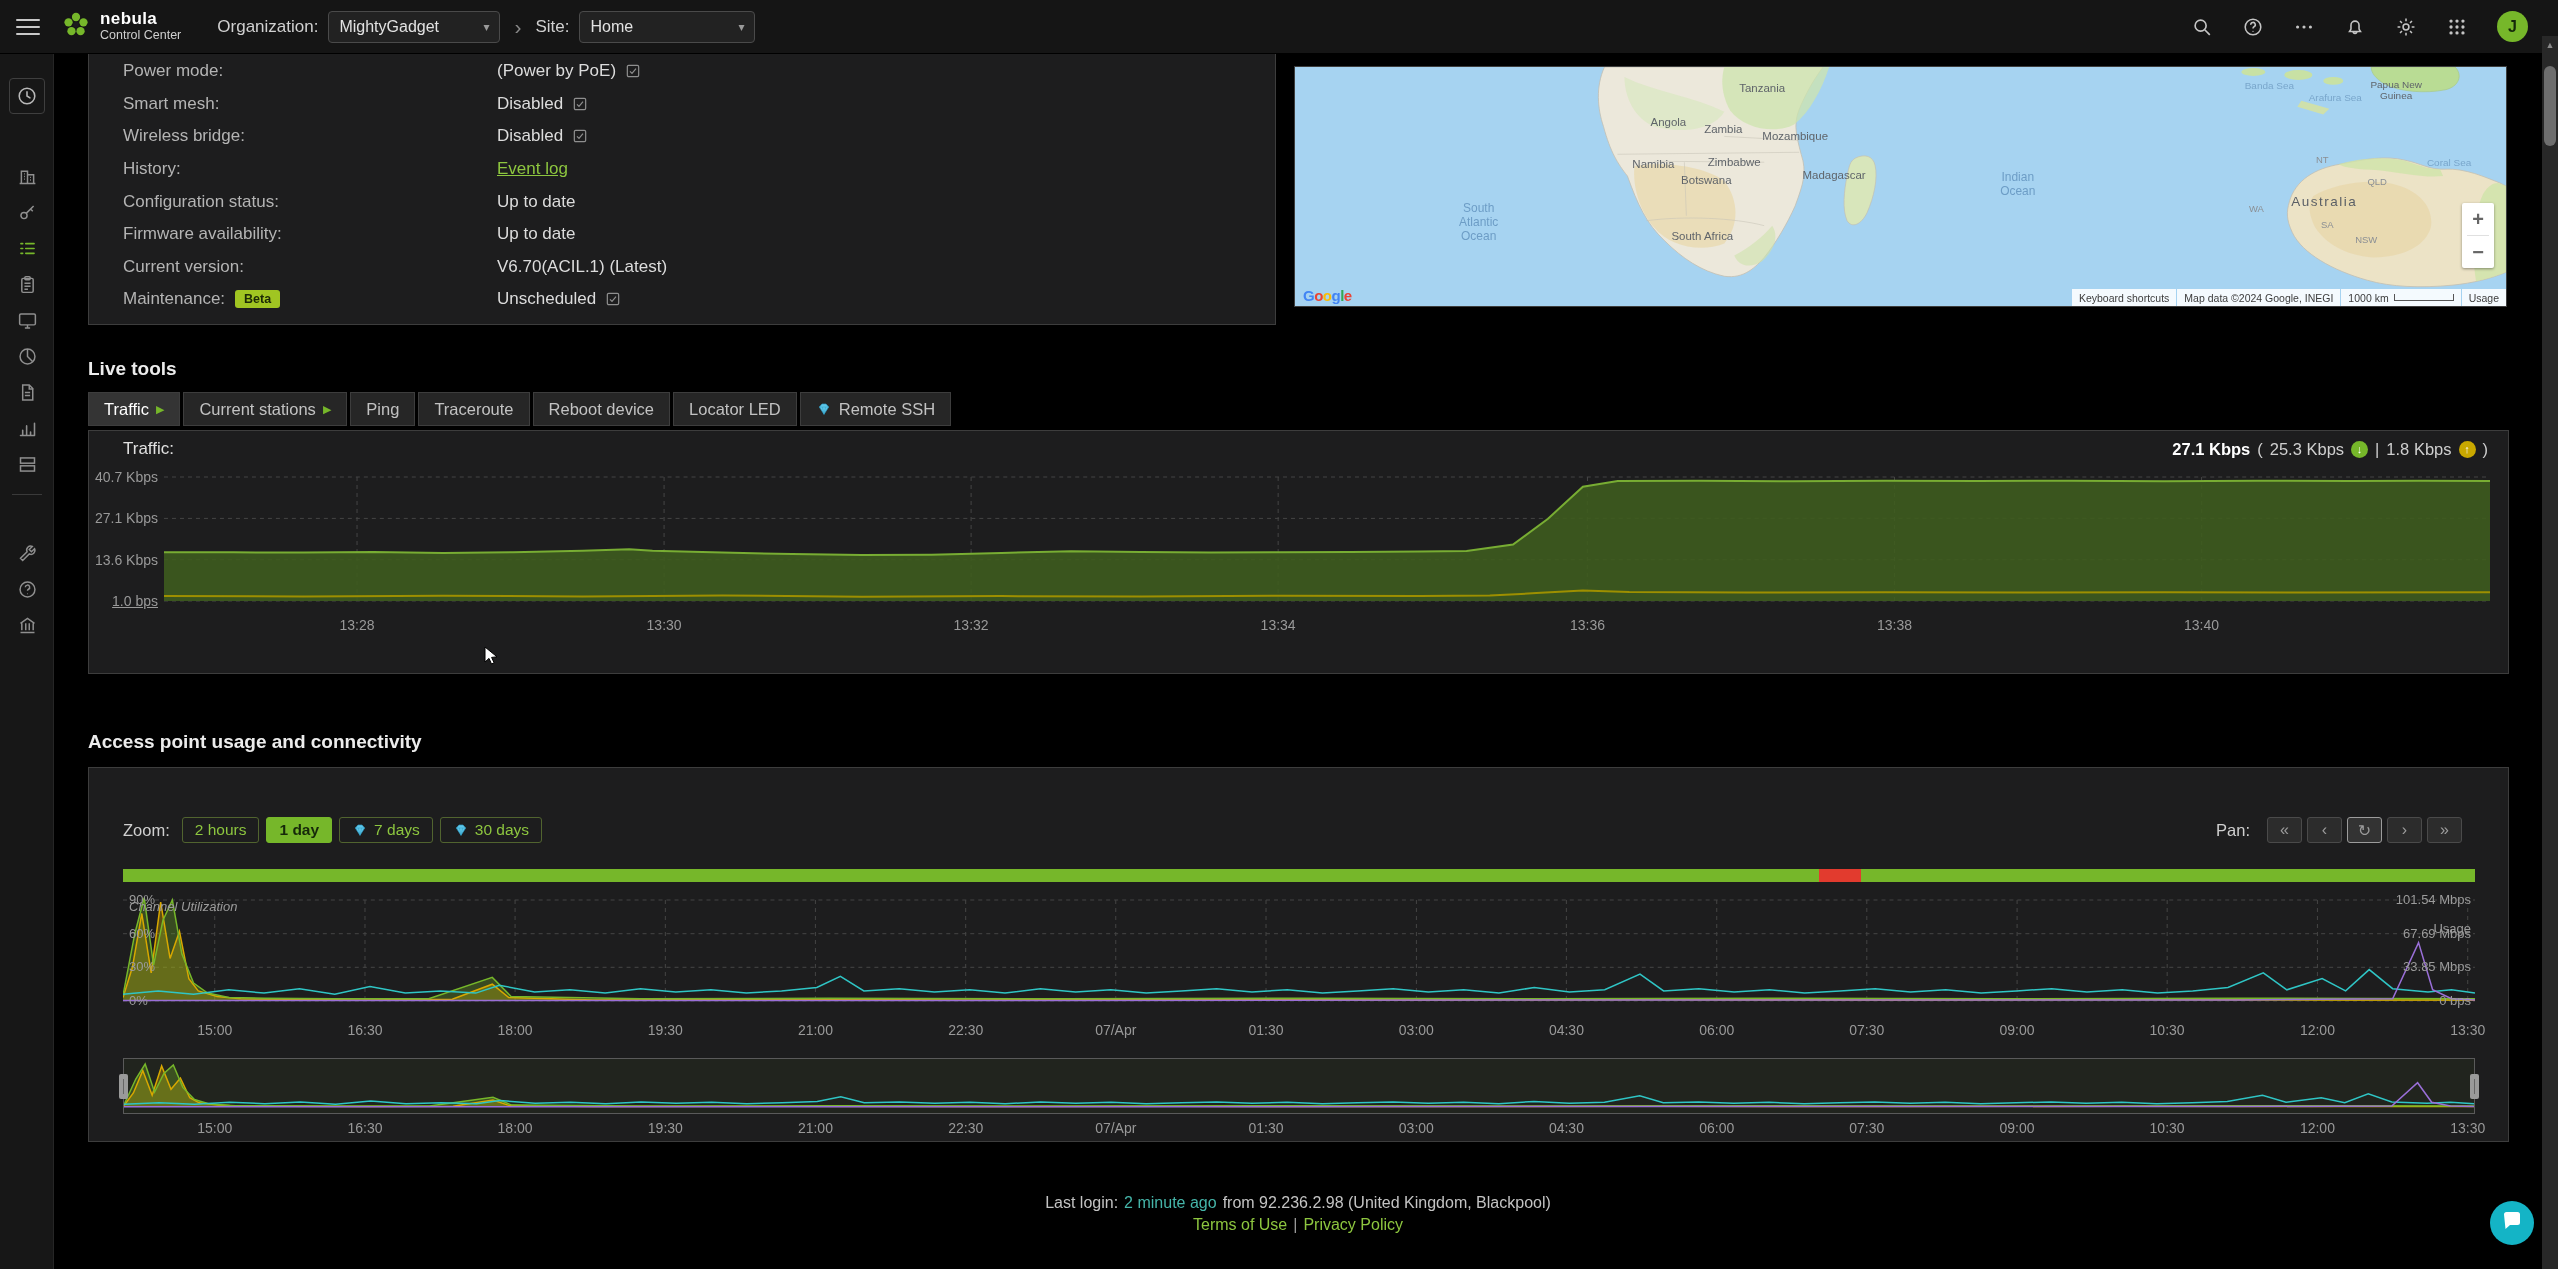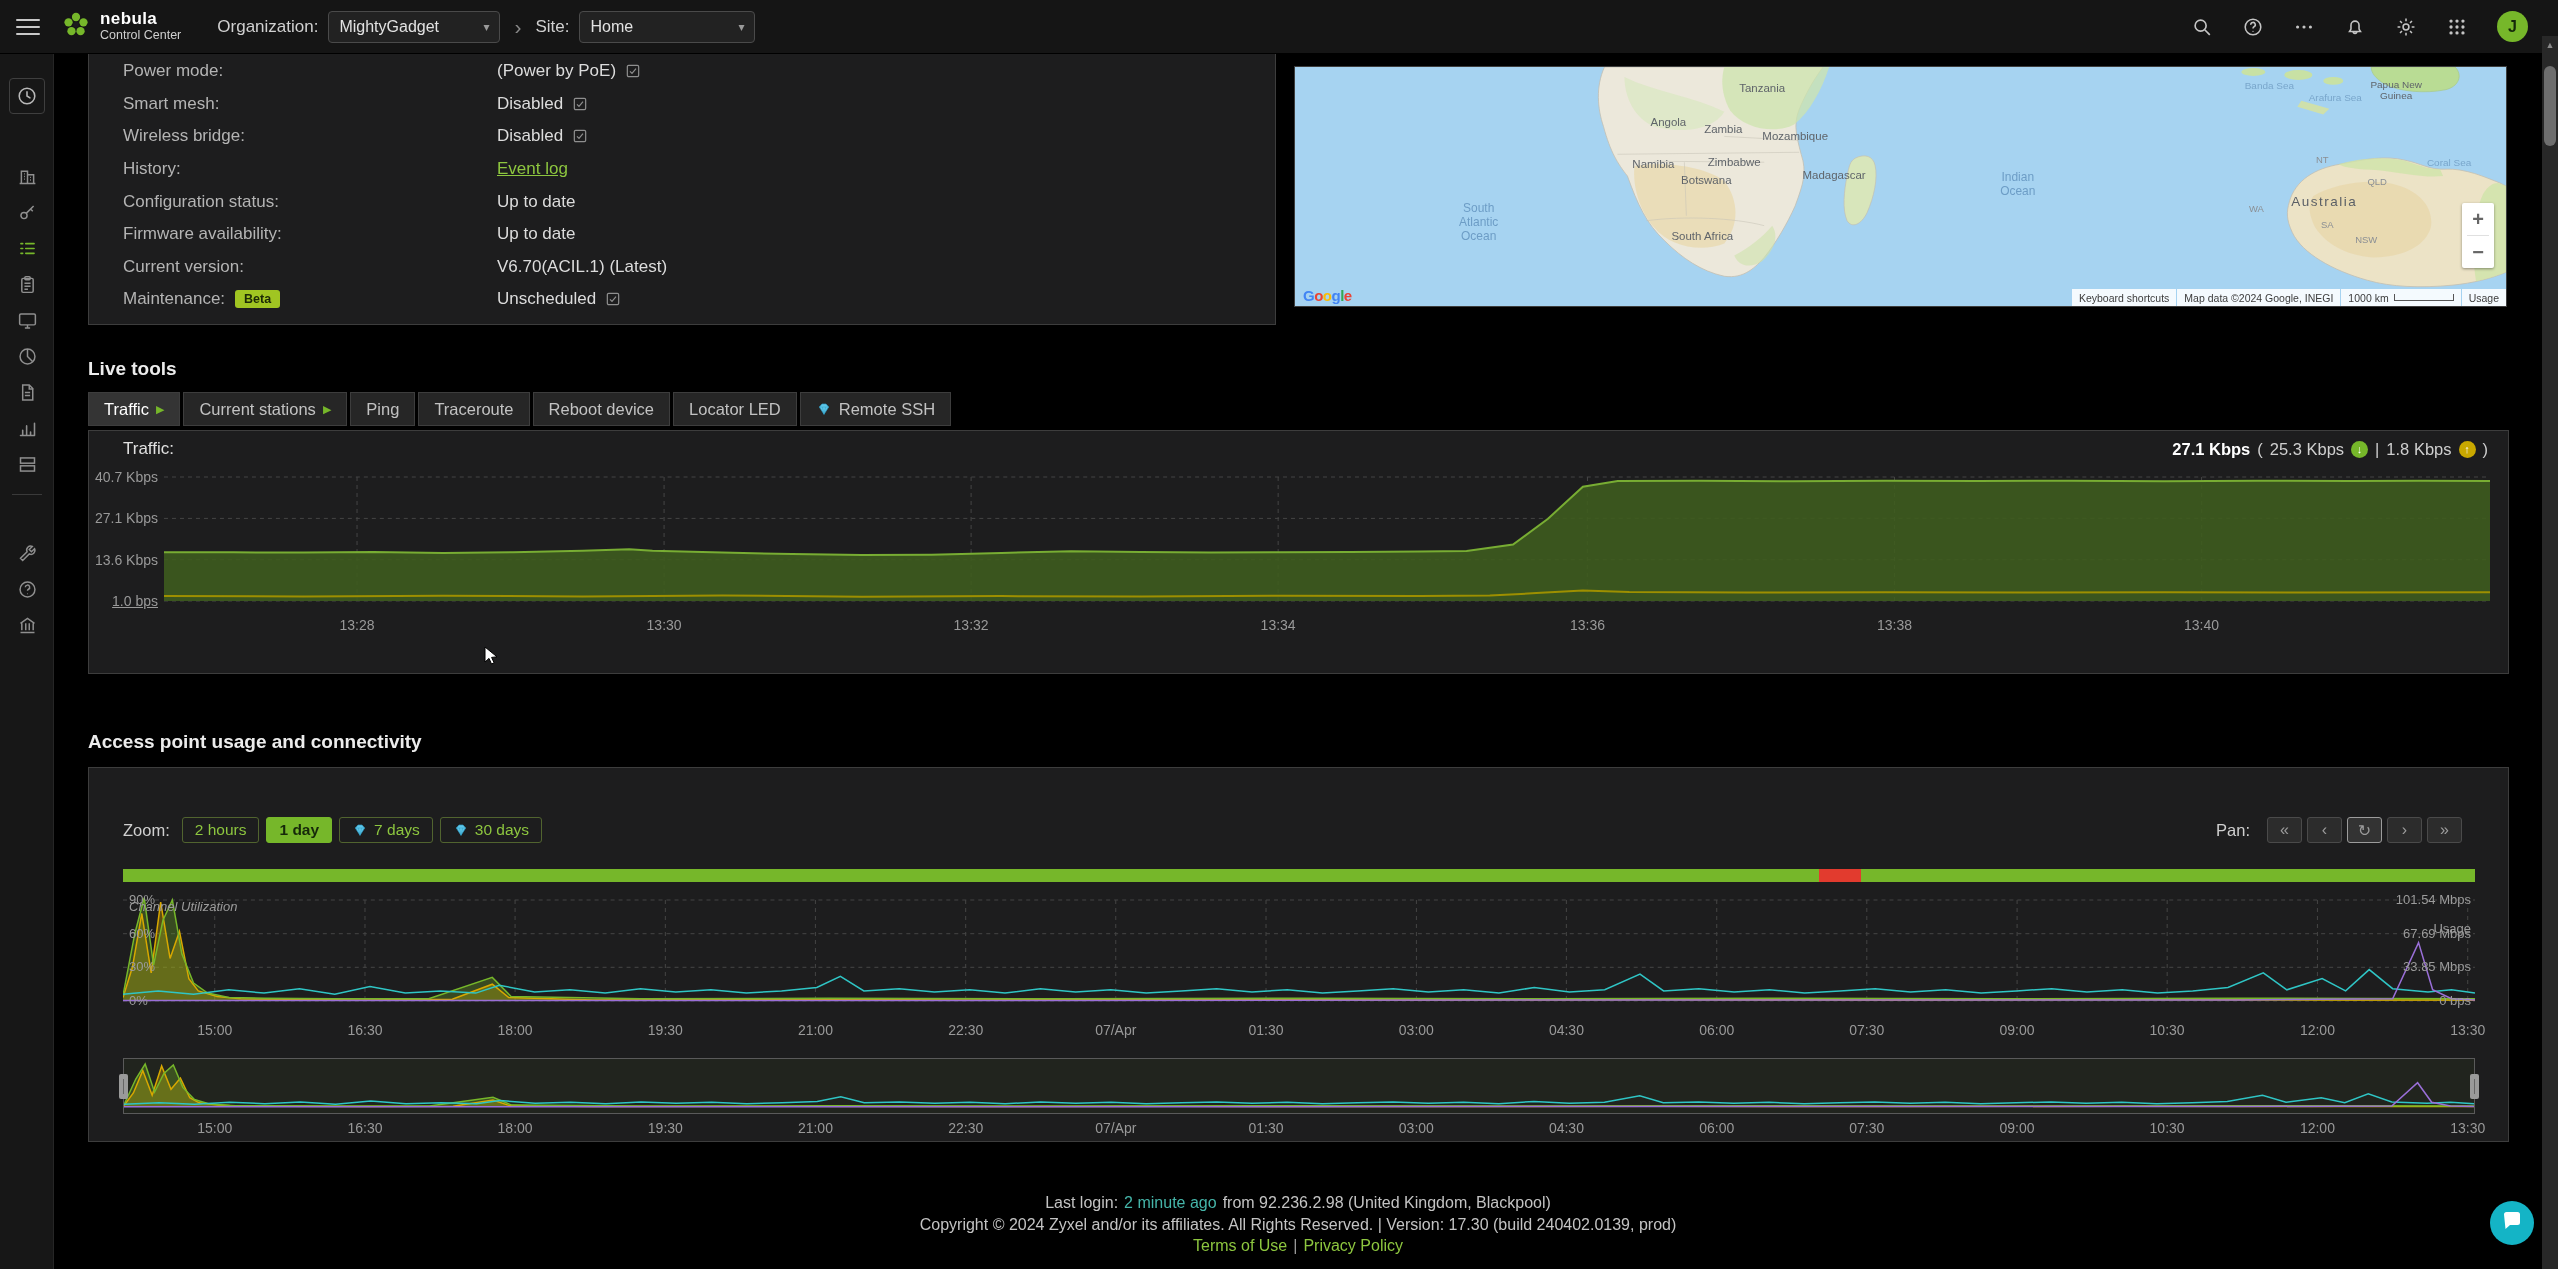--- a/index.html
+++ b/index.html
@@ -700,21 +700,20 @@
           <span style="left: 86.91%;">10:30</span>
           <span style="left: 93.3%;">12:00</span>
           <span style="left: 99.69%;">13:30</span>
         </div>
     </section>
 
     <div class="footer">
       <div>
         <span>Last login:</span><span class="tealink">2 minute ago</span><span>from 92.236.2.98 (United Kingdom, Blackpool)</span>
       </div>
-      <div>Copyright © 2024 Zyxel and/or its affiliates. All Rights Reserved. | Version: 17.30 (build 240402.0139, prod)</div>
       <div>
         <span class="greenlink">Terms of Use</span><span class="sep">|</span><span class="greenlink">Privacy Policy</span>
       </div>
     </div>
 
     <span class="cursor">
       <svg width="22" height="22" viewBox="0 0 22 22">
           <path d="M4 2l0 15 4-3.6 2.5 5.6 2.6-1.2-2.5-5.4 5.4-.6z" fill="#fff" stroke="#000" stroke-width="1"></path>
         </svg>
     </span>

